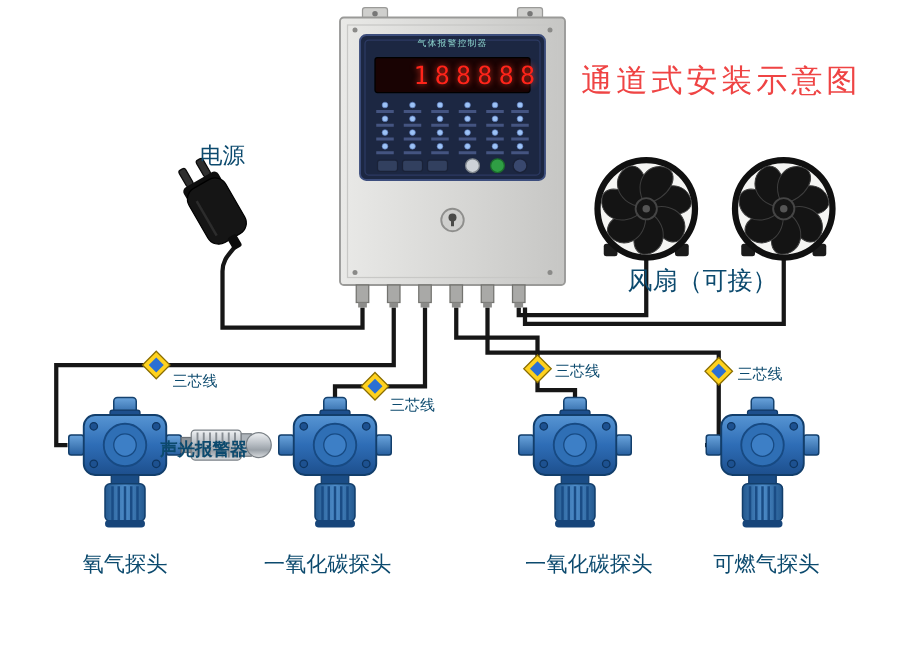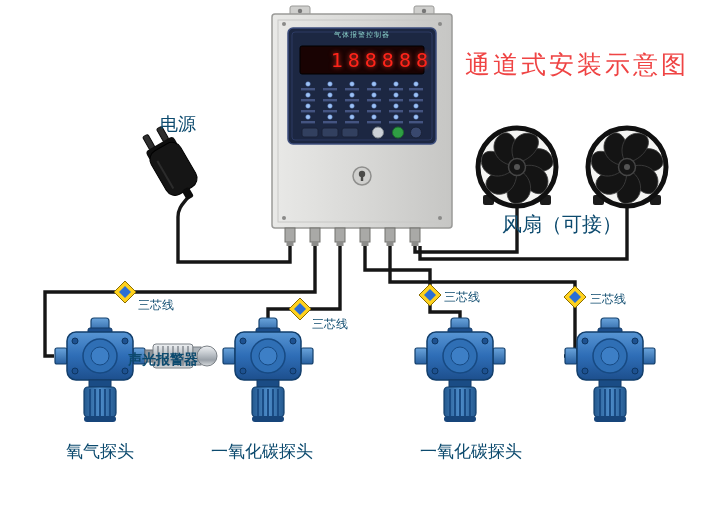--- a/index.html
+++ b/index.html
@@ -258,13 +258,14 @@
   <div class="lbl alarmlbl" style="left:128px;top:351px">声光报警器</div>
 
   <div class="lbl wirelbl" style="left:138px;top:297px">三芯线</div>
   <div class="lbl wirelbl" style="left:312px;top:316px">三芯线</div>
   <div class="lbl wirelbl" style="left:444px;top:289px">三芯线</div>
   <div class="lbl wirelbl" style="left:590px;top:291px">三芯线</div>
 
   <div class="lbl detlbl center" style="left:100px;top:440px">氧气探头</div>
   <div class="lbl detlbl center" style="left:262px;top:440px">一氧化碳探头</div>
   <div class="lbl detlbl center" style="left:471px;top:440px">一氧化碳探头</div>
+  <div class="lbl detlbl center" style="left:613px;top:440px">可燃气探头</div>
 </div>
 
 </body></html>

